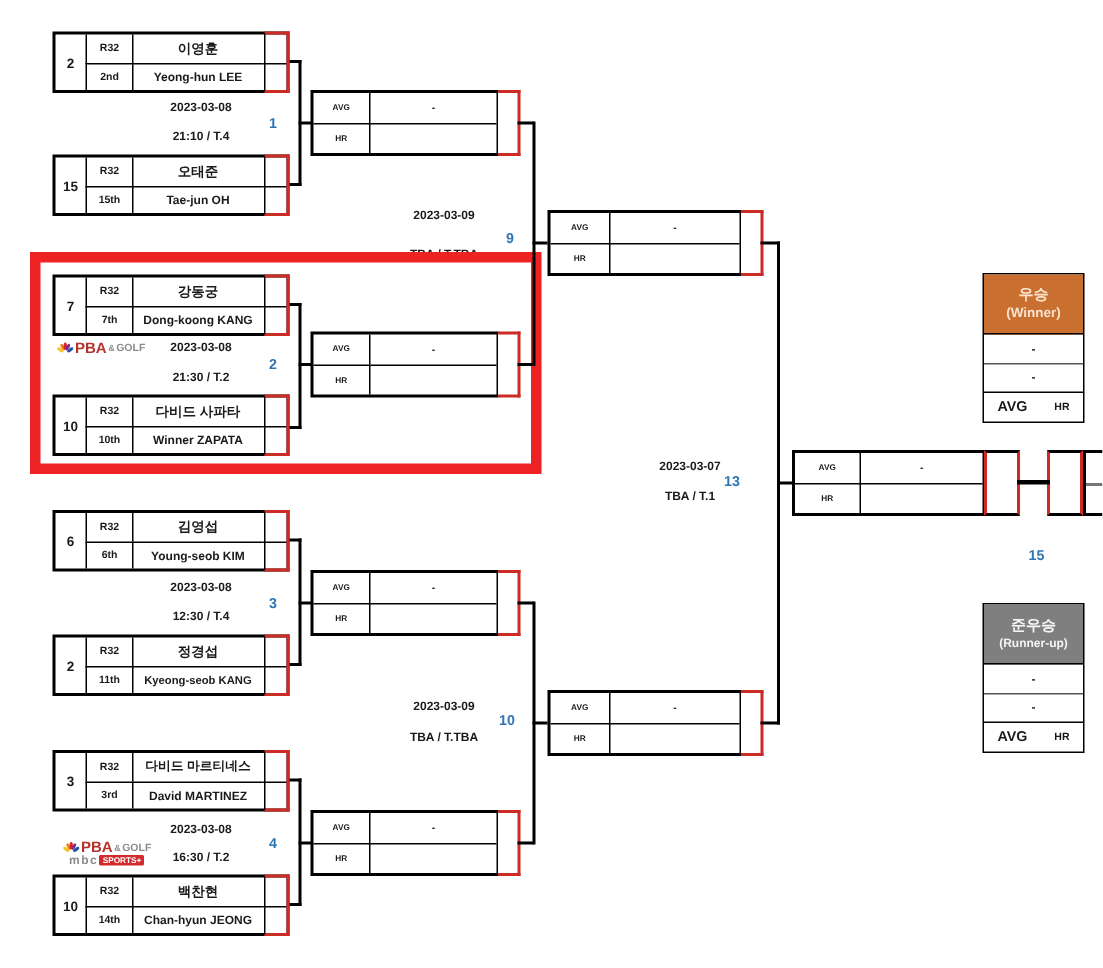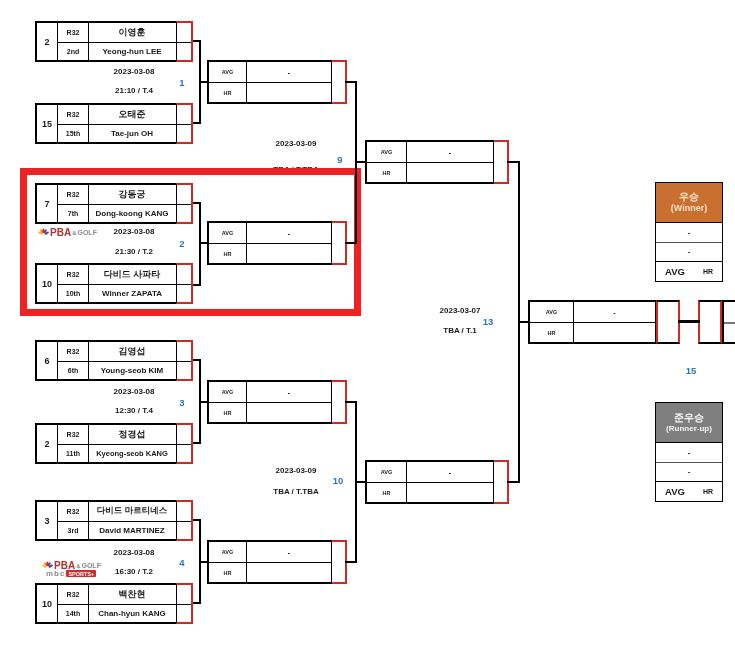--- a/index.html
+++ b/index.html
@@ -203,21 +203,21 @@
     <div class="pcell r2 f-en">David MARTINEZ</div>
     <div class="pcell r2" style="border-left:none"></div>
     <div class="rwrap"></div>
   </div>
   <div class="pbox" style="top:583px">
     <div class="seed">10</div>
     <div class="pcell f-round">R32</div>
     <div class="pcell f-kr">백찬현</div>
     <div class="pcell" style="border-left:none"></div>
     <div class="pcell r2 f-round">14th</div>
-    <div class="pcell r2 f-en">Chan-hyun KANG</div>
+    <div class="pcell r2 f-en">Chan-hyun JEONG</div>
     <div class="pcell r2" style="border-left:none"></div>
     <div class="rwrap"></div>
   </div>
   <div class="logo" style="left:46px;top:569px">
     <span class="mbc-txt">mbc</span>
     <span class="mbc-badge">SPORTS+</span>
   </div>
   <div class="logo" style="left:42px;top:560px">
     <svg width="11" height="10" viewBox="0 0 11 10">
       <ellipse cx="2.2" cy="5.2" rx="1.1" ry="2.4" transform="rotate(-55 2.2 5.2)" fill="#f7c325"></ellipse>

